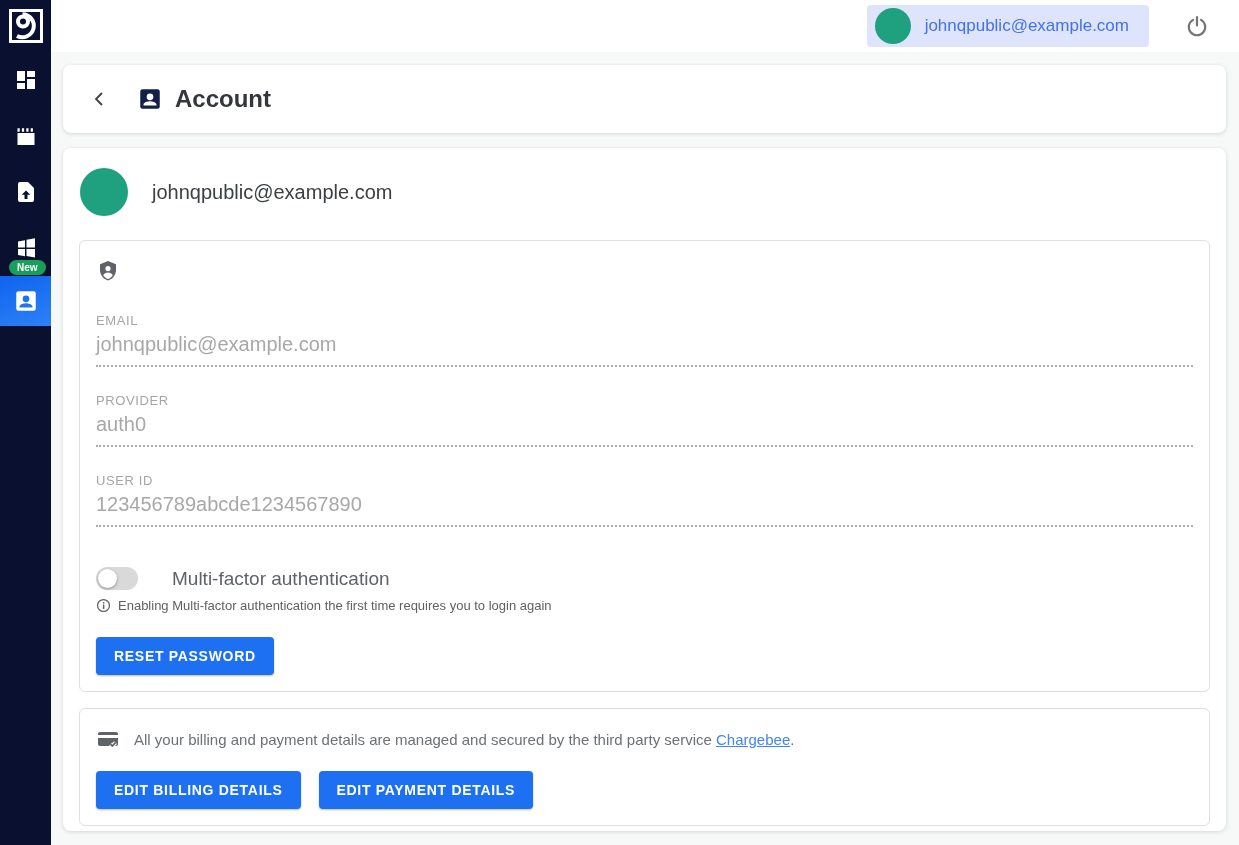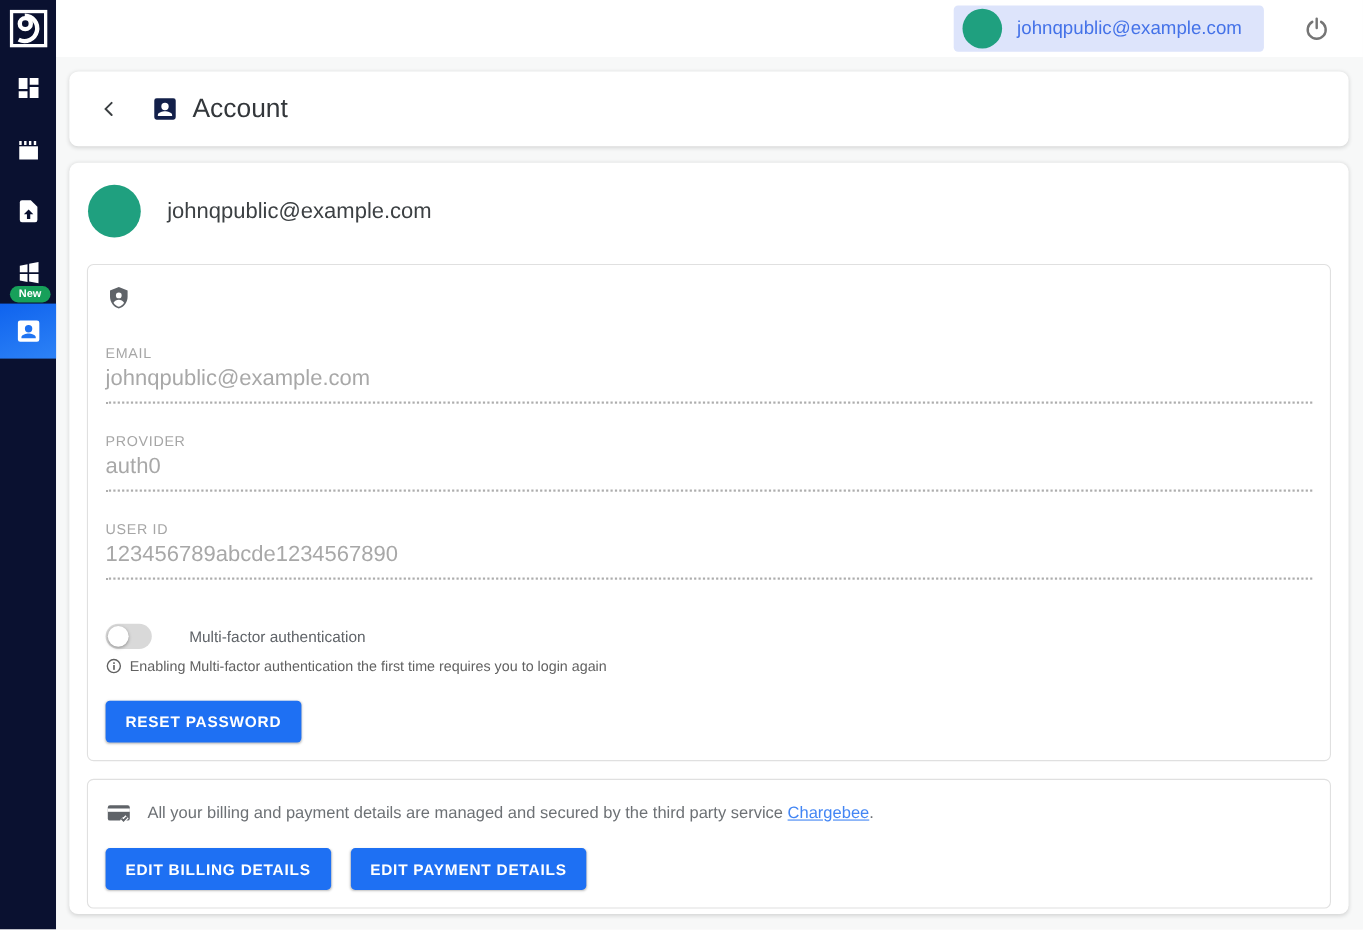--- a/index.html
+++ b/index.html
@@ -21,21 +21,21 @@
   .user-chip { display:flex; align-items:center; gap:14px; background:#dde4fb; border-radius:4px; padding:3px 20px 3px 8px; height:42px; cursor:pointer; }
   .chip-avatar { width:36px; height:36px; border-radius:50%; background:#1fa07f; }
   .chip-email { color:#4472e8; font-size:17px; }
   .power-btn { background:none; border:none; cursor:pointer; display:flex; align-items:center; }
 
   .page { flex:1; padding:13px 13px 14px 12px; background:#f7f8f8; }
 
   
   .header-card { background:#fff; border-radius:8px; height:68px; box-shadow:0 1px 4px rgba(0,0,0,.14); display:flex; align-items:center; padding-left:22px; gap:24px; }
   .back-btn { background:none; border:none; cursor:pointer; display:flex; align-items:center; padding:6px; }
-  .page-title-group { display:flex; align-items:center; gap:12px; }
+  .page-title-group { display:flex; align-items:center; gap:12px;font-weight:bold; }
   .page-title { font-size:24px; color:#33373b; }
 
   
   .content-card { background:#fff; border-radius:8px; margin-top:15px; height:683px; box-shadow:0 1px 4px rgba(0,0,0,.14); padding:12px 16px 14px 16px; }
 
   .profile-row { display:flex; align-items:center; gap:24px; padding:8px 0 14px 1px; }
   .profile-avatar { width:48px; height:48px; border-radius:50%; background:#1fa07f; }
   .profile-email { font-size:20px; color:#3c4043; }
 
   .inner-card { border:1px solid #e0e0e0; border-radius:6px; padding:16px; margin-top:10px; }
@@ -43,21 +43,21 @@
   .notice-row { display:flex; align-items:center; gap:14px; color:#6d7175; font-size:15px; padding:2px 0 4px 0; }
   .notice-row a { color:#4285f4; }
 
   .field { margin-top:26px; }
   .field-label { font-size:13px; letter-spacing:.6px; color:#a6a6a6; }
   .field-value { font-size:20px; color:#a8a8a8; padding:5px 0 9px 0; border-bottom:2px dotted #adadad; }
 
   .mfa-row { display:flex; align-items:center; gap:34px; margin-top:40px; }
   .switch { width:42px; height:23px; border-radius:12px; background:#d9d9d9; position:relative; cursor:pointer; }
   .switch-thumb { position:absolute; top:2px; left:2px; width:19px; height:19px; border-radius:50%; background:#fff; box-shadow:0 1px 3px rgba(0,0,0,.35); }
-  .mfa-label { font-size:14px; color:#5f6368; }
+  .mfa-label { font-size:19px; color:#5f6368; }
   .hint-row { display:flex; align-items:center; gap:7px; margin-top:8px; color:#616161; font-size:13px; }
 
   .btn { background:#1e70f3; color:#fff; border:none; border-radius:4px; font-family:"Liberation Sans",sans-serif; font-size:14px; font-weight:bold; letter-spacing:.7px; padding:11px 18px; cursor:pointer; box-shadow:0 1px 2px rgba(0,0,0,.25); }
   .reset-btn { margin-top:24px; }
   .billing-btns { display:flex; gap:18px; margin-top:16px; }
 
   svg { display:block; }
 </style>
 </head>
 <body>

